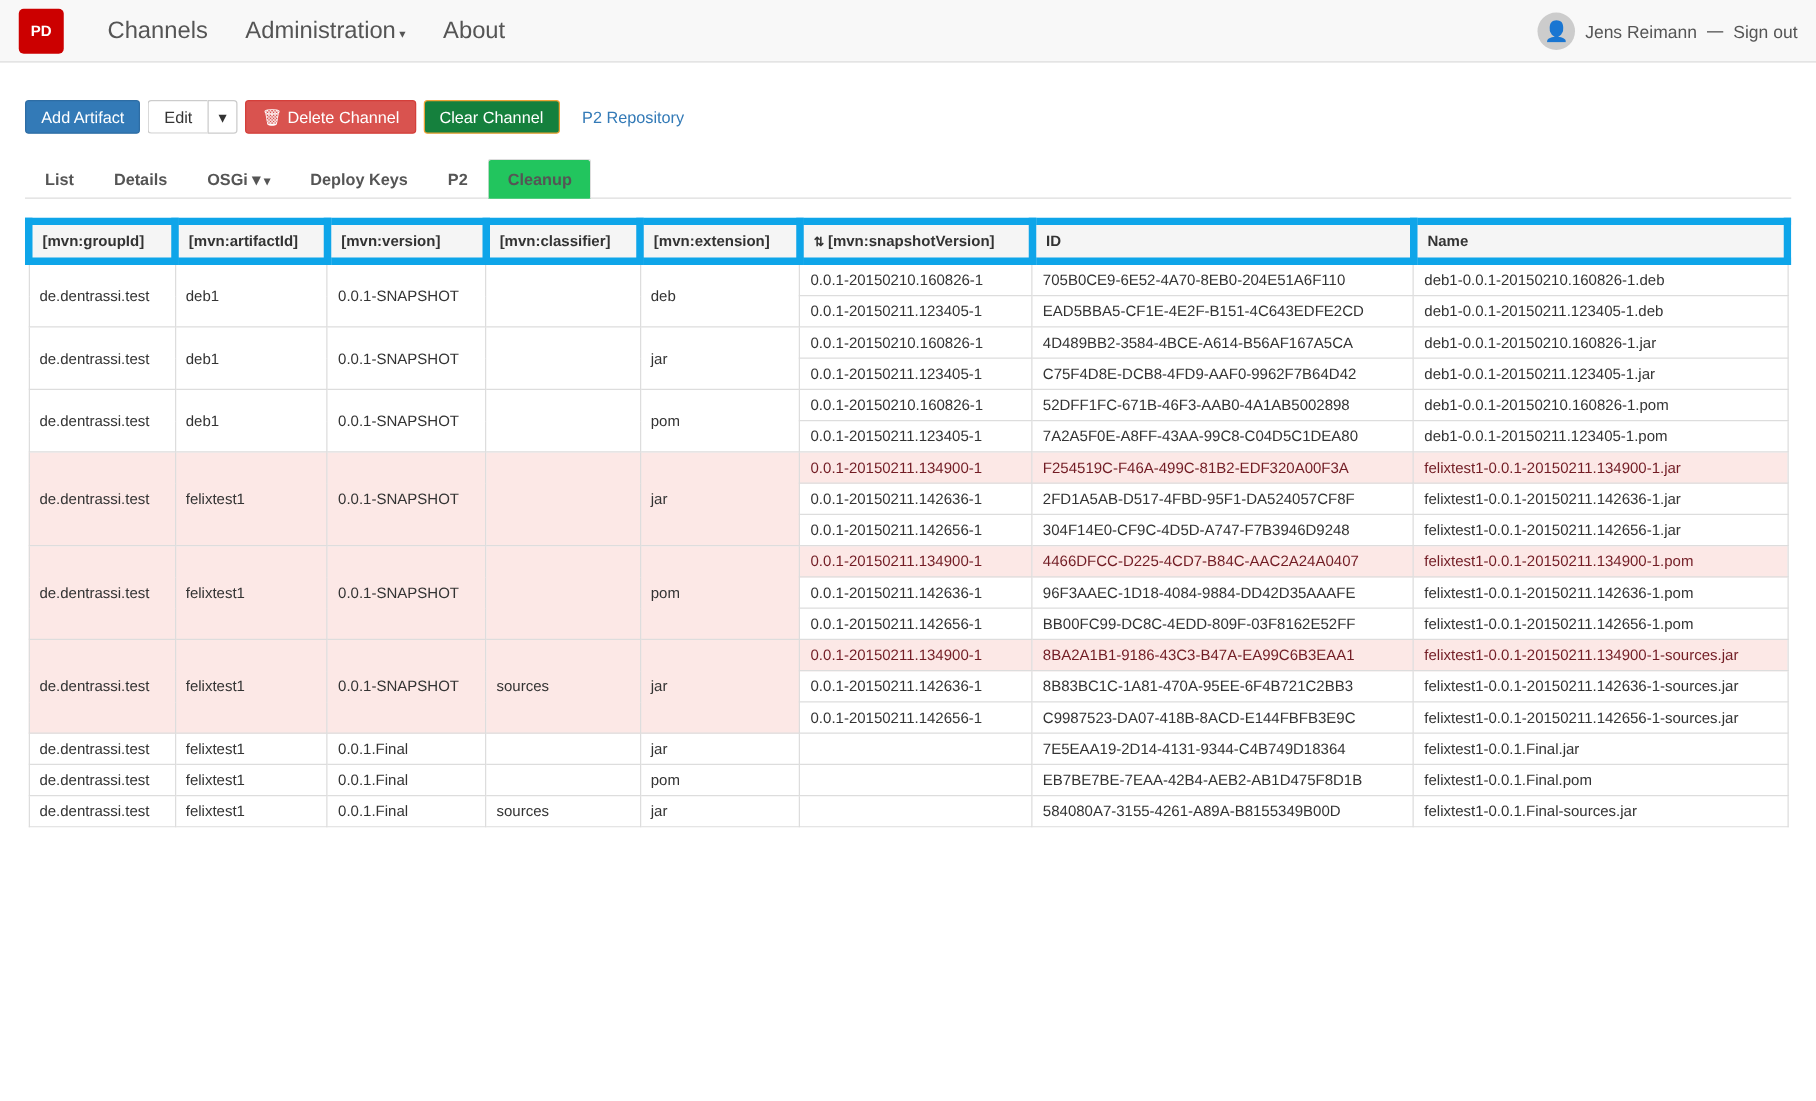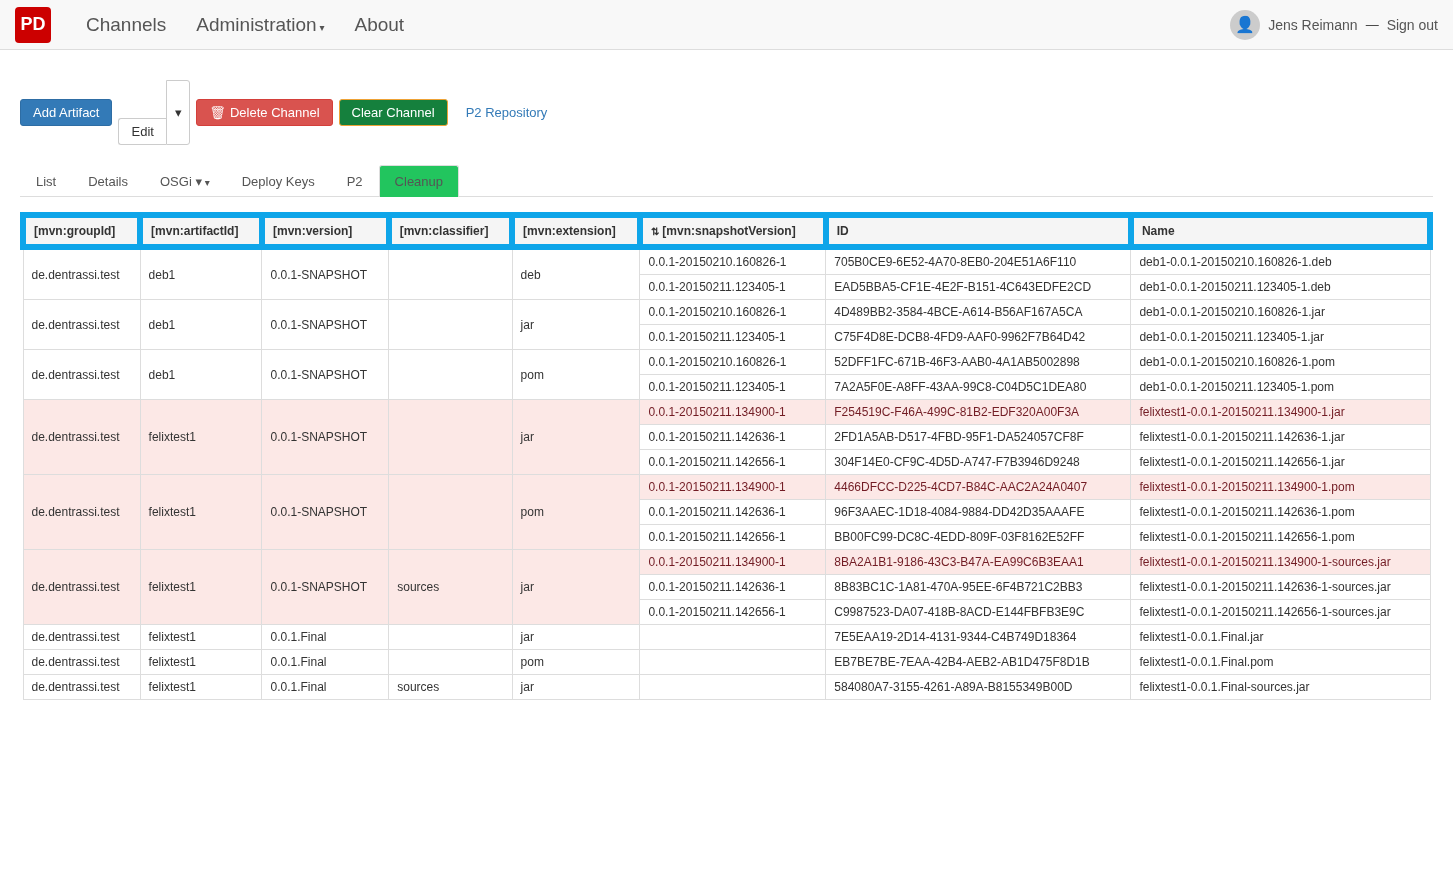--- a/index.html
+++ b/index.html
@@ -22,21 +22,21 @@
     .navbar-brand .logo {
       width: 36px;
       height: 36px;
       background: #c00;
       border-radius: 4px;
       display: flex;
       align-items: center;
       justify-content: center;
       color: white;
       font-weight: bold;
-      font-size: 18px;
+      font-size: 12px;
     }
     .navbar-nav {
       display: flex;
       align-items: center;
       list-style: none;
       flex: 1;
     }
     .navbar-nav li {
       padding: 0 5px;
     }
@@ -130,21 +130,20 @@
       color: #337ab7;
       border: none;
       text-decoration: none;
     }
     .btn-group {
       display: inline-flex;
     }
     .btn-group .btn:not(:last-child) {
       border-right: none;
       border-radius: 3px 0 0 3px;
-      margin-top: 38px;
     }
     .btn-group .btn:last-child {
       border-radius: 0 3px 3px 0;
       padding: 5px 8px;
     }
 
     
     .nav-tabs {
       display: flex;
       list-style: none;
@@ -156,20 +155,21 @@
     }
     .nav-tabs li a {
       display: block;
       padding: 8px 15px;
       text-decoration: none;
       color: #555;
       border: 1px solid transparent;
       border-bottom: none;
       border-radius: 3px 3px 0 0;
       font-size: 13px;
+      font-weight: bold;
     }
     .nav-tabs li.active a {
       color: #555;
       background: #22c55e;
       border-color: #ddd #ddd #fff;
     }
     .nav-tabs li .dropdown-toggle::after {
       content: " ▾";
     }
 

